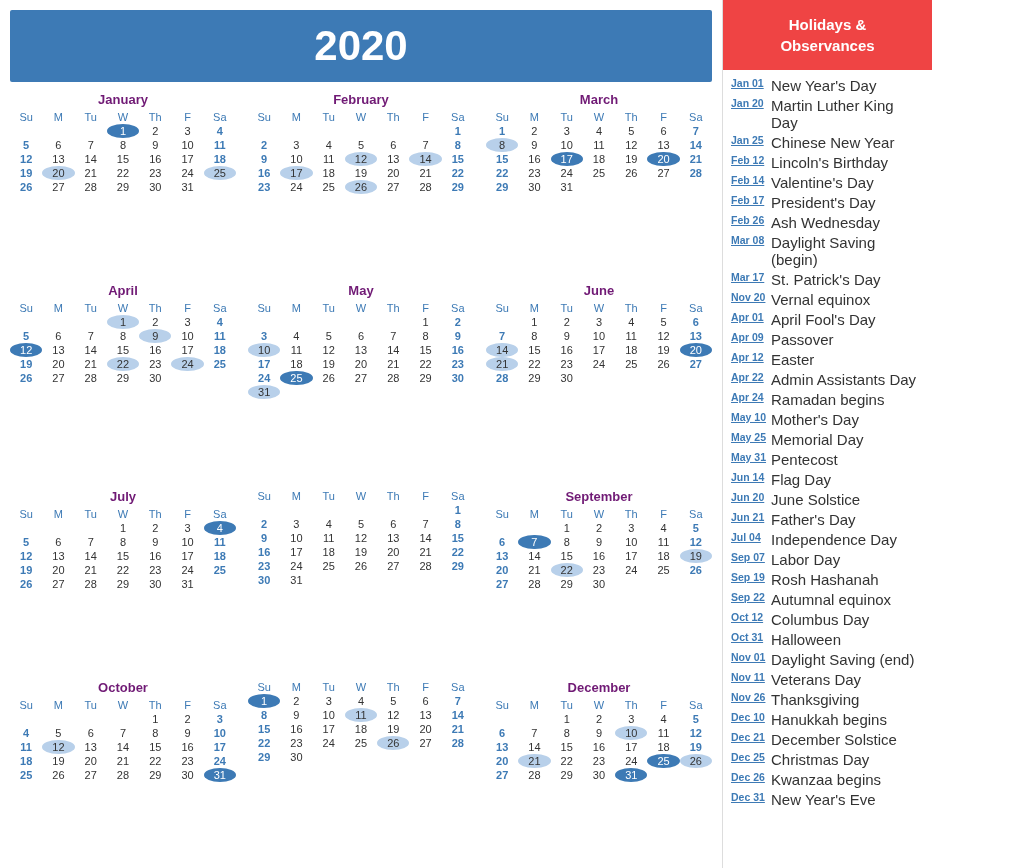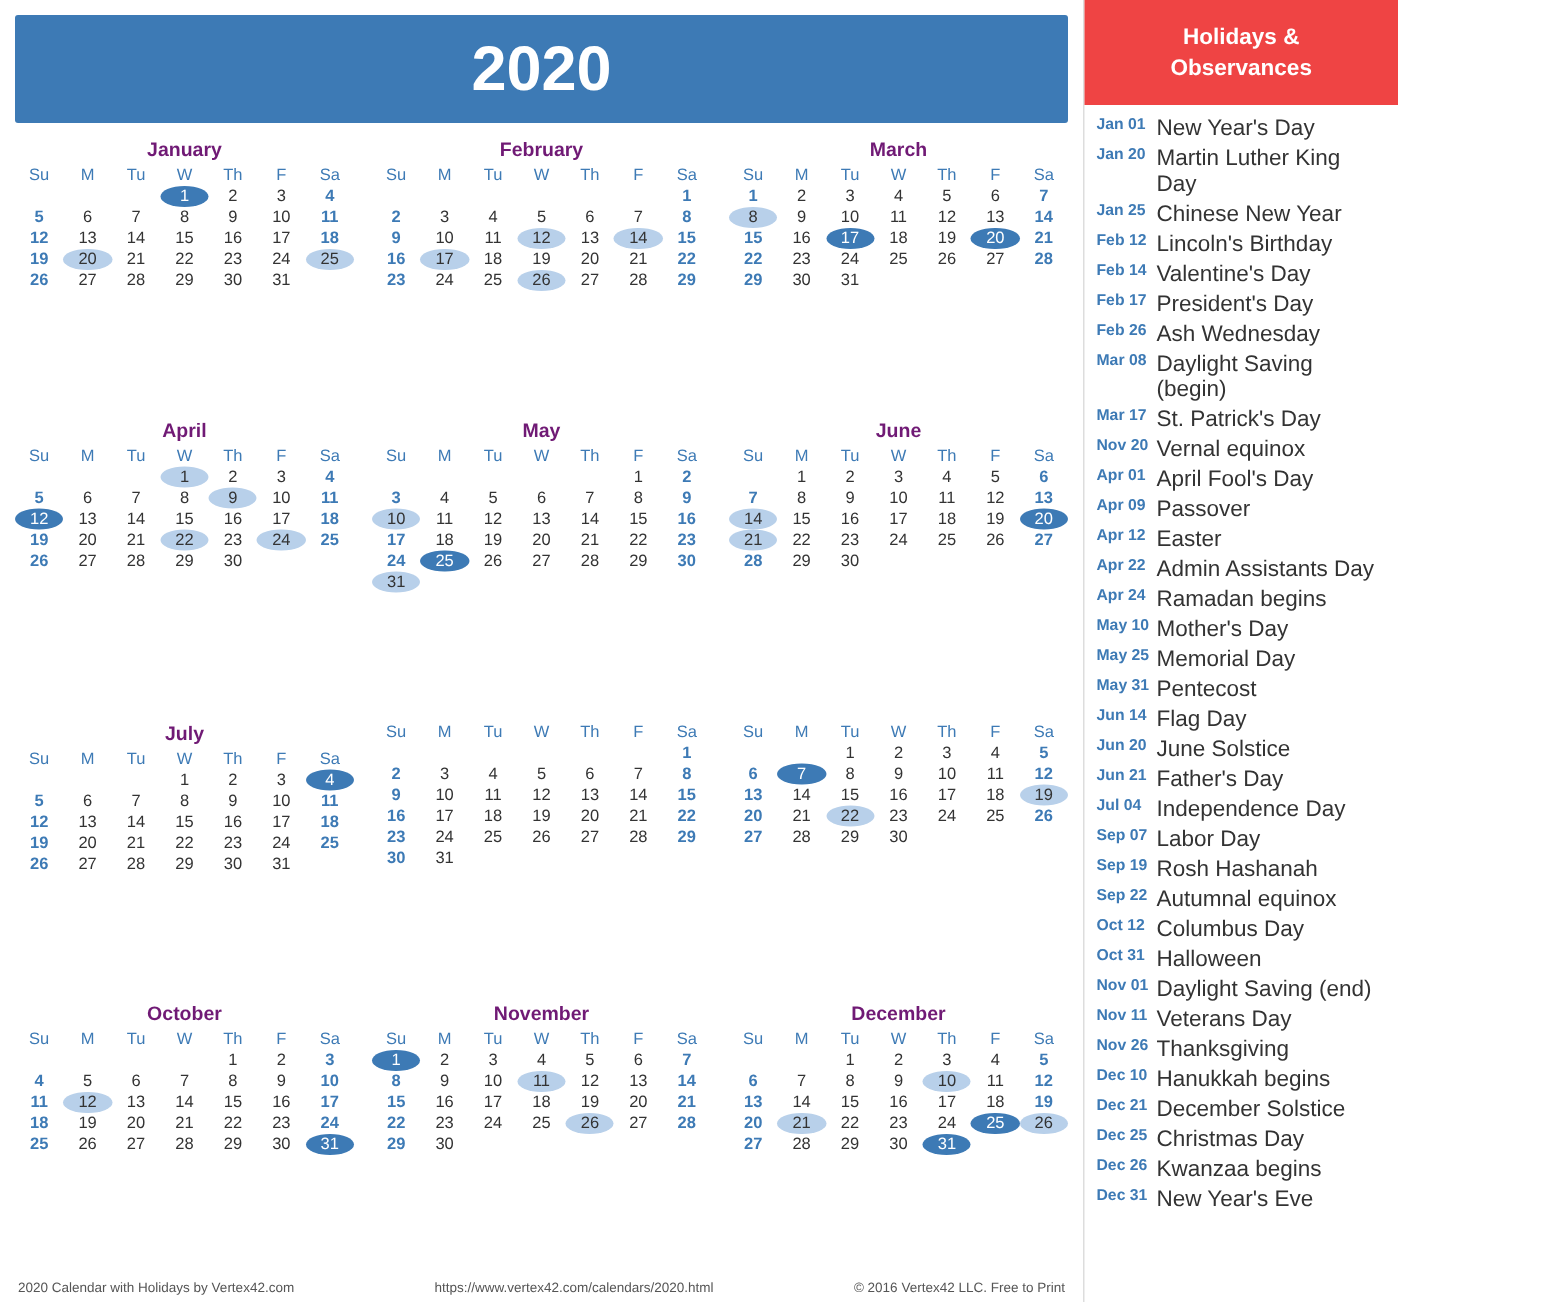--- a/index.html
+++ b/index.html
@@ -118,20 +118,21 @@
       display: flex;
       flex-direction: row;
       gap: 4px;
       padding: 1px 0;
     }
     .holiday-date {
       color: #3d7ab5;
       font-weight: bold;
       min-width: 36px;
       font-size: 10.5px;
+      text-decoration: underline;
     }
     .holiday-name {
       color: #333;
       font-size: 15px;
     }
   </style>
 </head>
 <body>
 
 <div class="page">
@@ -654,20 +655,21 @@
                 <td></td>
                 <td></td>
                 <td></td>
                 <td></td>
                 <td></td>
               </tr>
             </tbody>
           </table>
         </div>
         <div class="month-block">
+          <div class="month-name">September</div>
           <table class="month-table">
             <thead>
               <tr>
                 <th style="color: rgb(61, 122, 181);">Su</th>
                 <th>M</th>
                 <th>Tu</th>
                 <th>W</th>
                 <th>Th</th>
                 <th>F</th>
                 <th style="color: rgb(61, 122, 181);">Sa</th>
@@ -779,21 +781,20 @@
                 <td>27</td>
                 <td>28</td>
                 <td>29</td>
                 <td>30</td>
                 <td class="highlight-blue">31</td>
               </tr>
             </tbody>
           </table>
         </div>
         <div class="month-block">
-          <div class="month-name">November</div>
           <table class="month-table">
             <thead>
               <tr>
                 <th style="color: rgb(61, 122, 181);">Su</th>
                 <th>M</th>
                 <th>Tu</th>
                 <th>W</th>
                 <th>Th</th>
                 <th>F</th>
                 <th style="color: rgb(61, 122, 181);">Sa</th>
@@ -905,25 +906,20 @@
                 <td>29</td>
                 <td>30</td>
                 <td class="highlight-blue">31</td>
                 <td></td>
                 <td></td>
               </tr>
             </tbody>
           </table>
         </div>
       </div>
-    <div class="footer-bar">
-      <span>2020 Calendar with Holidays by Vertex42.com</span>
-      <span>https://www.vertex42.com/calendars/2020.html</span>
-      <span>© 2016 Vertex42 LLC. Free to Print</span>
-    </div>
   </div>
 
   <div class="holidays-section">
     <div class="holidays-header">Holidays &amp;<br>Observances</div>
     <div class="holidays-list" id="holidays-list">
         <div class="holiday-item">
           <span class="holiday-date">Jan 01</span>
           <span class="holiday-name">New Year's Day</span>
         </div>
         <div class="holiday-item">

